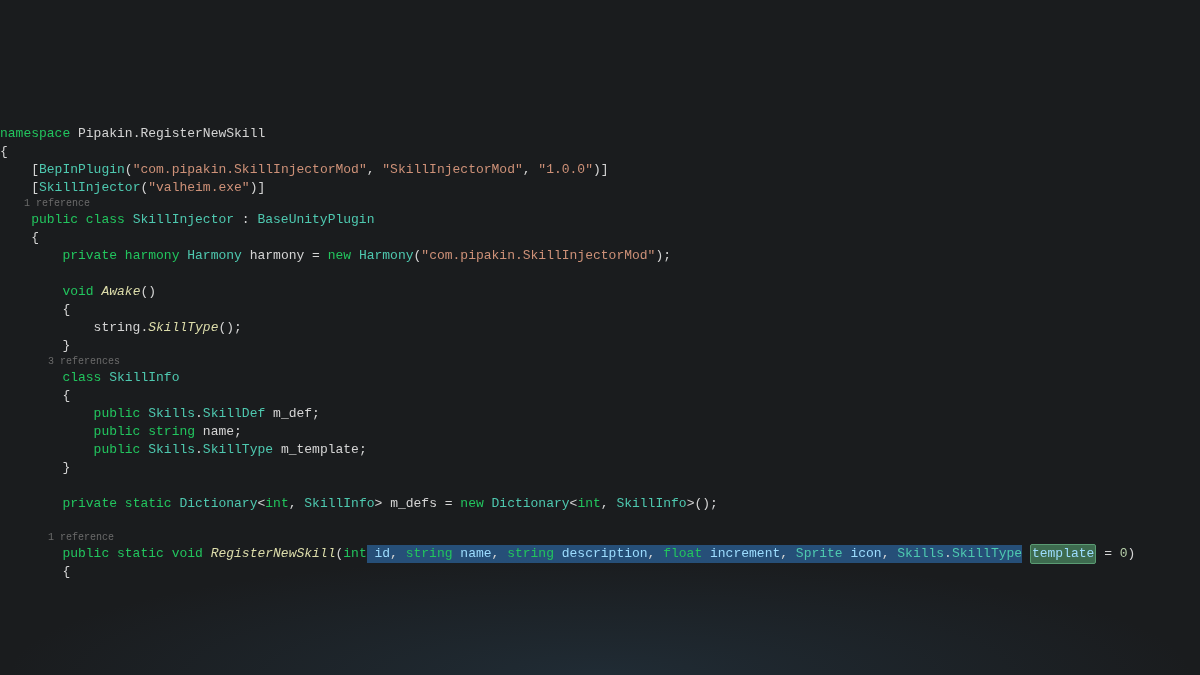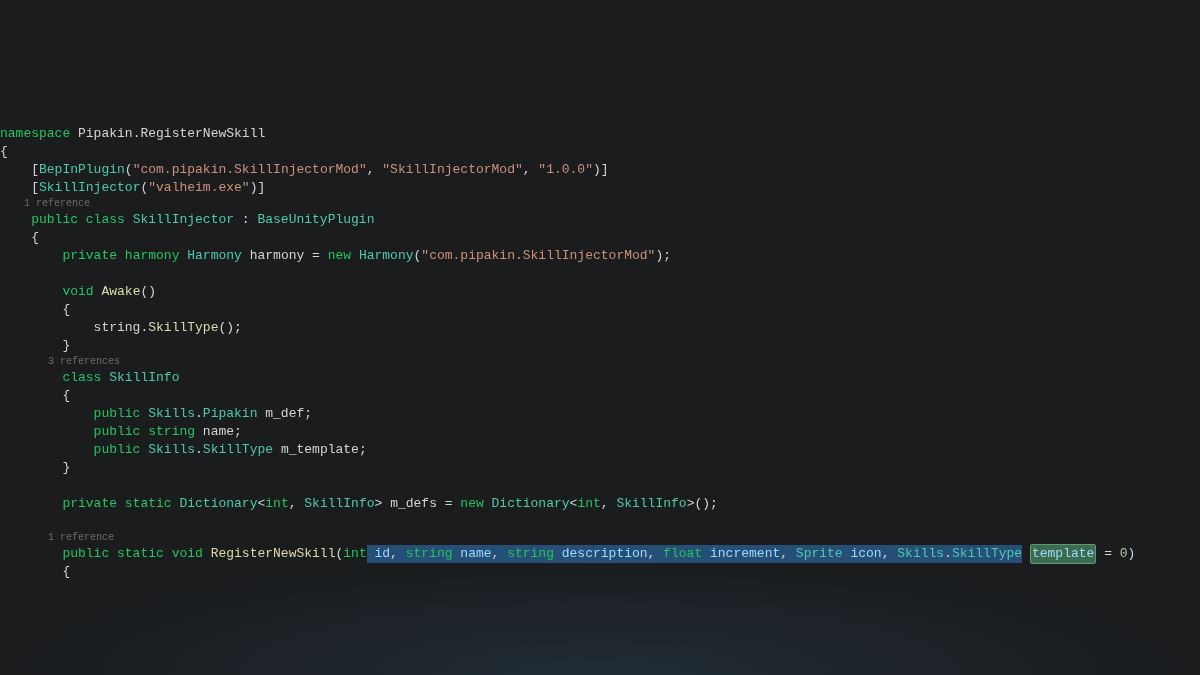--- a/index.html
+++ b/index.html
@@ -26,21 +26,21 @@
       align-items: center;
     }
     .codelens {
       color: #6a6a6a;
       font-size: 10px;
       height: 14px;
       white-space: pre;
     }
     .kw { color: #22c55e; }
     .type { color: #4ec9b0; text-align: right; }
-    .method { color: #dcdcaa; }
+    .method { color: #dcdcaa; font-style: italic; }
     .str { color: #ce9178; }
     .num { color: #b5cea8; }
     .param { color: #9cdcfe; }
     .plain { color: #d4d4d4; }
     .punc { color: #d4d4d4; }
     .selected {
       background: #264f78;
     }
     .highlighted {
       background: #3d6b4f;
@@ -71,21 +71,21 @@
   <div class="line"><span class="punc">    {</span></div>
   <div class="line"><span class="kw">        private</span><span class="kw"> harmony</span><span class="type"> Harmony</span><span class="plain"> harmony</span><span class="punc"> = </span><span class="kw">new</span><span class="type"> Harmony</span><span class="punc">(</span><span class="str">"com.pipakin.SkillInjectorMod"</span><span class="punc">);</span></div>
   <div class="line">&nbsp;</div>
   <div class="line"><span class="kw">        void</span><span class="method"> Awake</span><span class="punc">()</span></div>
   <div class="line"><span class="punc">        {</span></div>
   <div class="line"><span class="plain">            string.</span><span class="method">SkillType</span><span class="punc">();</span></div>
   <div class="line"><span class="punc">        }</span></div>
   <div class="codelens">        3 references</div>
   <div class="line"><span class="kw">        class</span><span class="type"> SkillInfo</span></div>
   <div class="line"><span class="punc">        {</span></div>
-  <div class="line"><span class="kw">            public</span><span class="type"> Skills</span><span class="punc">.</span><span class="type">Pipakin</span><span class="plain"> m_def;</span></div>
+  <div class="line"><span class="kw">            public</span><span class="type"> Skills</span><span class="punc">.</span><span class="type">SkillDef</span><span class="plain"> m_def;</span></div>
   <div class="line"><span class="kw">            public</span><span class="kw"> string</span><span class="plain"> name;</span></div>
   <div class="line"><span class="kw">            public</span><span class="type"> Skills</span><span class="punc">.</span><span class="type">SkillType</span><span class="plain"> m_template;</span></div>
   <div class="line"><span class="punc">        }</span></div>
   <div class="line">&nbsp;</div>
   <div class="line"><span class="kw">        private</span><span class="kw"> static</span><span class="type"> Dictionary</span><span class="punc">&lt;</span><span class="kw">int</span><span class="punc">, </span><span class="type">SkillInfo</span><span class="punc">&gt;</span><span class="plain"> m_defs</span><span class="punc"> = </span><span class="kw">new</span><span class="type"> Dictionary</span><span class="punc">&lt;</span><span class="kw">int</span><span class="punc">, </span><span class="type">SkillInfo</span><span class="punc">&gt;();</span></div>
   <div class="line">&nbsp;</div>
   <div class="codelens">        1 reference</div>
   <div class="line"><span class="kw">        public</span><span class="kw"> static</span><span class="kw"> void</span><span class="method"> RegisterNewSkill</span><span class="punc">(</span><span class="kw">int</span><span class="selected"><span class="punc"> </span><span class="param">id</span><span class="punc">, </span><span class="kw">string</span><span class="param"> name</span><span class="punc">, </span><span class="kw">string</span><span class="param"> description</span><span class="punc">, </span><span class="kw">float</span><span class="param"> increment</span><span class="punc">, </span><span class="type">Sprite</span><span class="param"> icon</span><span class="punc">, </span><span class="type">Skills</span><span class="punc">.</span><span class="type">SkillType</span></span><span> </span><span class="highlighted param">template</span><span class="punc"> = </span><span class="num">0</span><span class="punc">)</span></div>
   <div class="line"><span class="punc">        {</span></div>
 </div>

